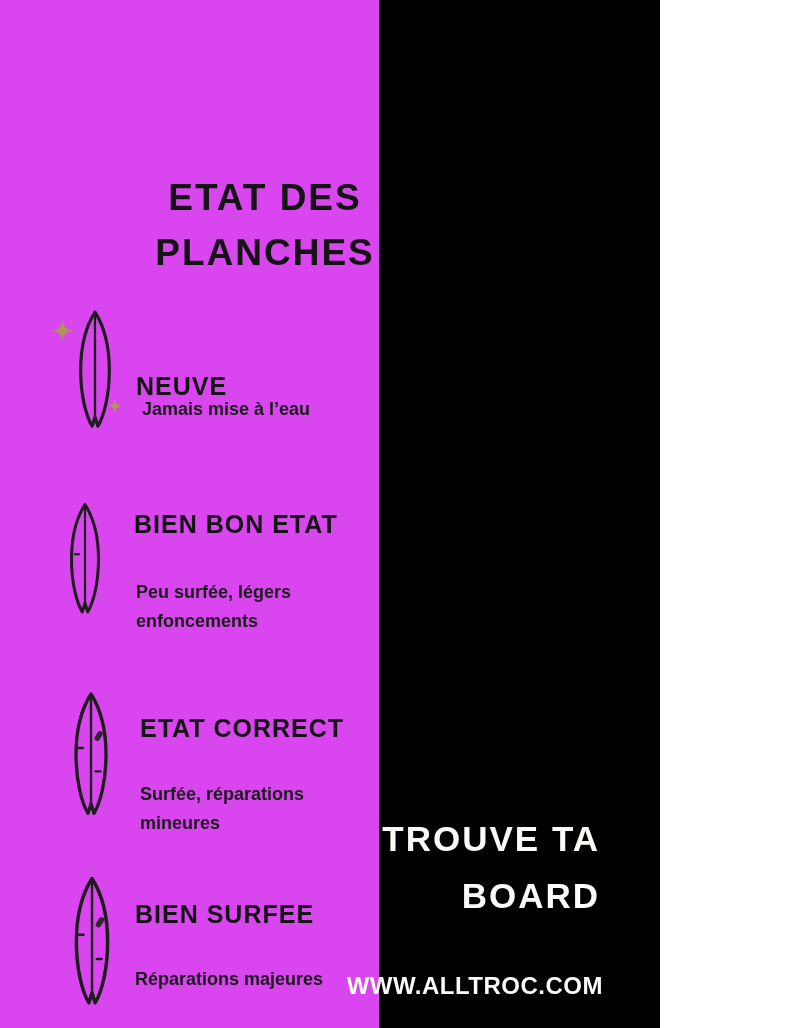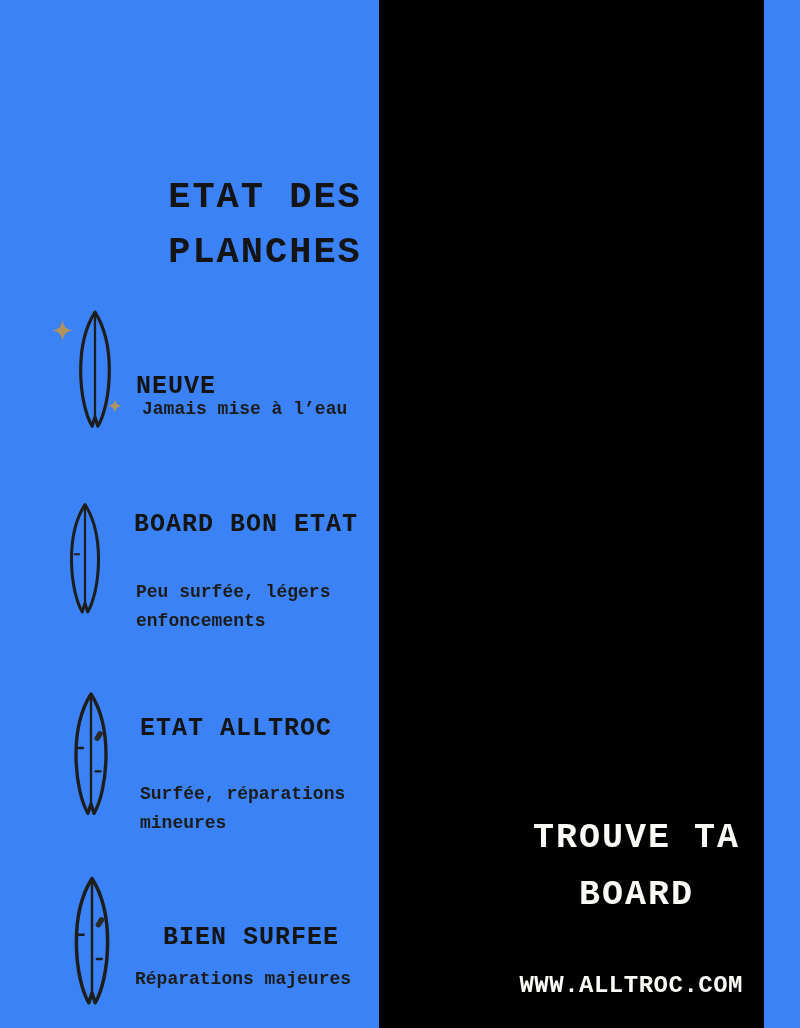--- a/index.html
+++ b/index.html
@@ -1,22 +1,22 @@
 <!DOCTYPE html>
 <html><head>
 <meta charset="utf-8">
 <style>
   html, body { margin: 0; padding: 0; background: #ffffff; }
   .poster {
     position: relative;
-    width: 800px;
+    width: 660px;
     height: 1028px;
-    background: #3b82f6;
+    background: #d946ef;
     overflow: hidden;
-    font-family: Liberation Mono, monospace;
+    font-family: Liberation Sans, sans-serif;
     color: #161616;
   }
   .black-panel {
     position: absolute;
     left: 379px; top: 0;
     width: 385px; height: 1028px;
     background: #000000;
   }
   .title {
     position: absolute;
@@ -45,37 +45,37 @@
     color: #1b1b1b;
     white-space: nowrap;
     margin-top: 32px;
   }
   #heading-1 { left: 136px; top: 332px; margin-top: 40px; }
   #desc-1    { left: 142px; top: 363px; }
   #heading-2 { left: 134px; top: 510px; }
   #desc-2    { left: 136px; top: 546px; }
   #heading-3 { left: 140px; top: 714px; }
   #desc-3    { left: 140px; top: 748px; }
-  #heading-4 { left: 135px; top: 923px; margin-left: 28px; }
+  #heading-4 { left: 135px; top: 900px; }
   #desc-4    { left: 135px; top: 933px; }
 
   .board-icon { position: absolute; }
   #board-1 { left: 75px;  top: 309px; width: 40px; height: 121px; }
   #board-2 { left: 67px;  top: 497px; width: 36px; height: 123px; }
   #board-3 { left: 71px;  top: 690px; width: 40px; height: 128px; }
   #board-4 { left: 71px;  top: 875px; width: 42px; height: 132px; }
 
   .sparkle { position: absolute; }
   #sparkle-large { left: 52px;  top: 320px; width: 21px; height: 21px; }
   #sparkle-small { left: 108px; top: 399px; width: 14px; height: 14px; }
 
   .tagline {
     position: absolute;
     right: 60px; top: 810px;
-    text-align: center;
+    text-align: right;
     color: #fbfaf7;
     font-size: 35px;
     font-weight: bold;
     letter-spacing: 2px;
     line-height: 57px;
     white-space: nowrap;
   }
   .website {
     position: absolute;
     right: 57px; top: 964px;
@@ -122,33 +122,33 @@
   </svg>
   <div class="heading" id="heading-1">NEUVE</div>
   <div class="desc" id="desc-1">
     <div>Jamais mise à l’eau</div>
   </div>
 
   <svg id="board-2" class="board-icon" viewBox="0 0 60 190">
     <use href="#board-base"></use>
     <line x1="13" y1="88" x2="20" y2="88" stroke="#1d1d1b" stroke-width="3.5" stroke-linecap="round"></line>
   </svg>
-  <div class="heading" id="heading-2">BOARD BON ETAT</div>
+  <div class="heading" id="heading-2">BIEN BON ETAT</div>
   <div class="desc" id="desc-2">
     <div>Peu surfée, légers</div>
     <div>enfoncements</div>
   </div>
 
   <svg id="board-3" class="board-icon" viewBox="0 0 60 190">
     <use href="#board-base"></use>
     <rect x="37.5" y="60" width="8" height="16" rx="4" fill="#2a2a28" transform="rotate(32 41.5 68)"></rect>
     <line x1="11" y1="86" x2="18" y2="86" stroke="#1d1d1b" stroke-width="3.5" stroke-linecap="round"></line>
     <line x1="37" y1="121" x2="44" y2="121" stroke="#1d1d1b" stroke-width="3.5" stroke-linecap="round"></line>
   </svg>
-  <div class="heading" id="heading-3">ETAT ALLTROC</div>
+  <div class="heading" id="heading-3">ETAT CORRECT</div>
   <div class="desc" id="desc-3">
     <div>Surfée, réparations</div>
     <div>mineures</div>
   </div>
 
   <svg id="board-4" class="board-icon" viewBox="0 0 60 190">
     <use href="#board-base"></use>
     <rect x="37.5" y="60" width="8" height="16" rx="4" fill="#2a2a28" transform="rotate(32 41.5 68)"></rect>
     <line x1="11" y1="86" x2="18" y2="86" stroke="#1d1d1b" stroke-width="3.5" stroke-linecap="round"></line>
     <line x1="37" y1="121" x2="44" y2="121" stroke="#1d1d1b" stroke-width="3.5" stroke-linecap="round"></line>

